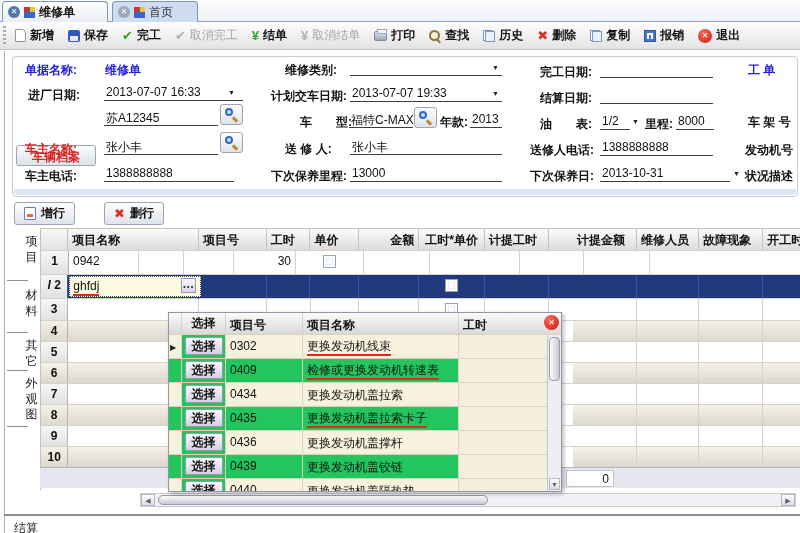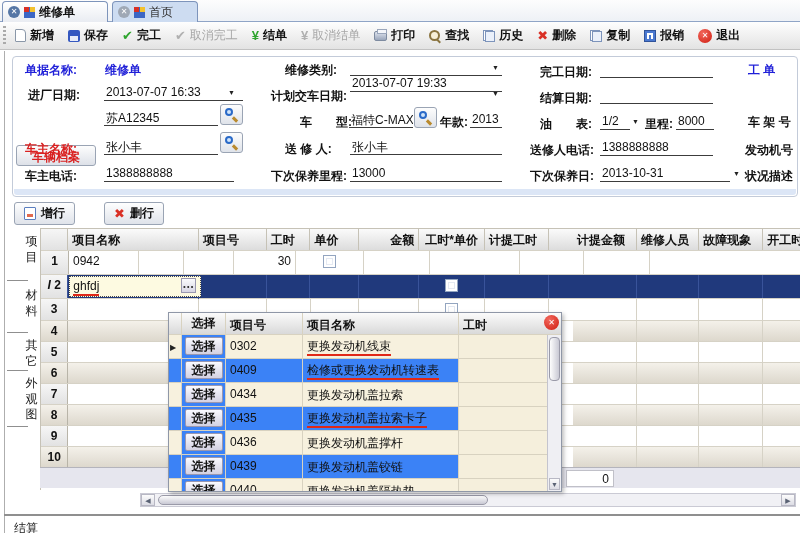--- a/index.html
+++ b/index.html
@@ -120,21 +120,21 @@
   
   .hscroll { position:absolute; left:140px; top:493px; width:656px; height:14px;
     background:#f1f1f5; border:1px solid #cacad4; }
   .hs-arrow { position:absolute; top:0; width:14px; height:12px; text-align:center; font-size:7px;
     line-height:12px; color:#5a6274; background:linear-gradient(#fcfcfc,#dcdce4); border:1px solid #b8b8c4; }
   .hs-thumb { position:absolute; left:17px; top:1px; width:330px; height:10px; border-radius:5px;
     background:linear-gradient(#fdfdfd,#c9c9d4); border:1px solid #9a9aa8; }
   .panelline { position:absolute; left:4px; top:514px; width:796px; height:2px; background:#8f8f8f; }
 
   
-  .popup { position:absolute; left:168px; top:312px; width:394px; height:180px; background:#3b82f6;
+  .popup { position:absolute; left:168px; top:312px; width:394px; height:180px; background:#22c55e;
     border:1px solid #8f97a7; box-shadow:2px 2px 4px rgba(0,0,0,.25); overflow:hidden; }
   .prow { display:flex; border-bottom:1px solid #d8d2c0; height:24px; }
   .phead { height:22px; background:linear-gradient(#fbfbfb,#d9d9d9); font-weight:bold; }
   .pcell { padding:4px 4px 0 4px; border-right:1px solid #d8d2c0; overflow:hidden; white-space:nowrap; }
   .pc-m{width:13px; padding:4px 1px 0 1px;} .pc-s{width:44px; text-align:center; padding:2px 1px 0 1px;}
   .pc-c{width:77px;} .pc-n{width:156px;} .pc-h{width:90px; background:#f5efdc; border-right:none;}
   .cream .pc-c,.cream .pc-n,.cream .pc-m { background:#f7f1de; }
   .selbtn { display:inline-block; width:38px; height:18px; border:1px solid #9a98b0; border-radius:2px;
     background:linear-gradient(#fafaff,#d4d2e2); font-weight:bold; text-align:center; line-height:17px; }
   .pclose { position:absolute; top:2px; right:2px; width:15px; height:15px; border-radius:50%;
@@ -251,21 +251,21 @@
     </div>
 
   <span class="lab" style="left:25px; top:168px;">车主电话:</span>
   <span class="val ul" style="left:104px; top:165px; width:130px;">1388888888</span>
 
   <span class="lab" style="left:285px; top:62px;">维修类别:</span>
   <span class="val ul" style="left:350px; top:59px; width:152px;"></span>
   <span class="darr" style="left:492px; top:64px;">▼</span>
 
   <span class="lab" style="left:271px; top:88px;">计划交车日期:</span>
-  <span class="val ul" style="left:350px; top:75px; width:152px;">2013-07-07 19:33</span>
+  <span class="val ul" style="left:350px; top:85px; width:152px;">2013-07-07 19:33</span>
   <span class="darr" style="left:492px; top:90px;">▼</span>
 
   <span class="lab" style="left:300px; top:114px;">车　　型:</span>
   <span class="val ul" style="left:349px; top:111px; width:64px;">福特C-MAX</span>
   <div class="magbtn" style="left:414px; top:107px;">
     <span class="lens"></span>
       <span class="hand"></span>
     </div>
   <span class="lab" style="left:440px; top:114px;">年款:</span>
   <span class="val ul" style="left:470px; top:111px; width:32px;">2013</span>

